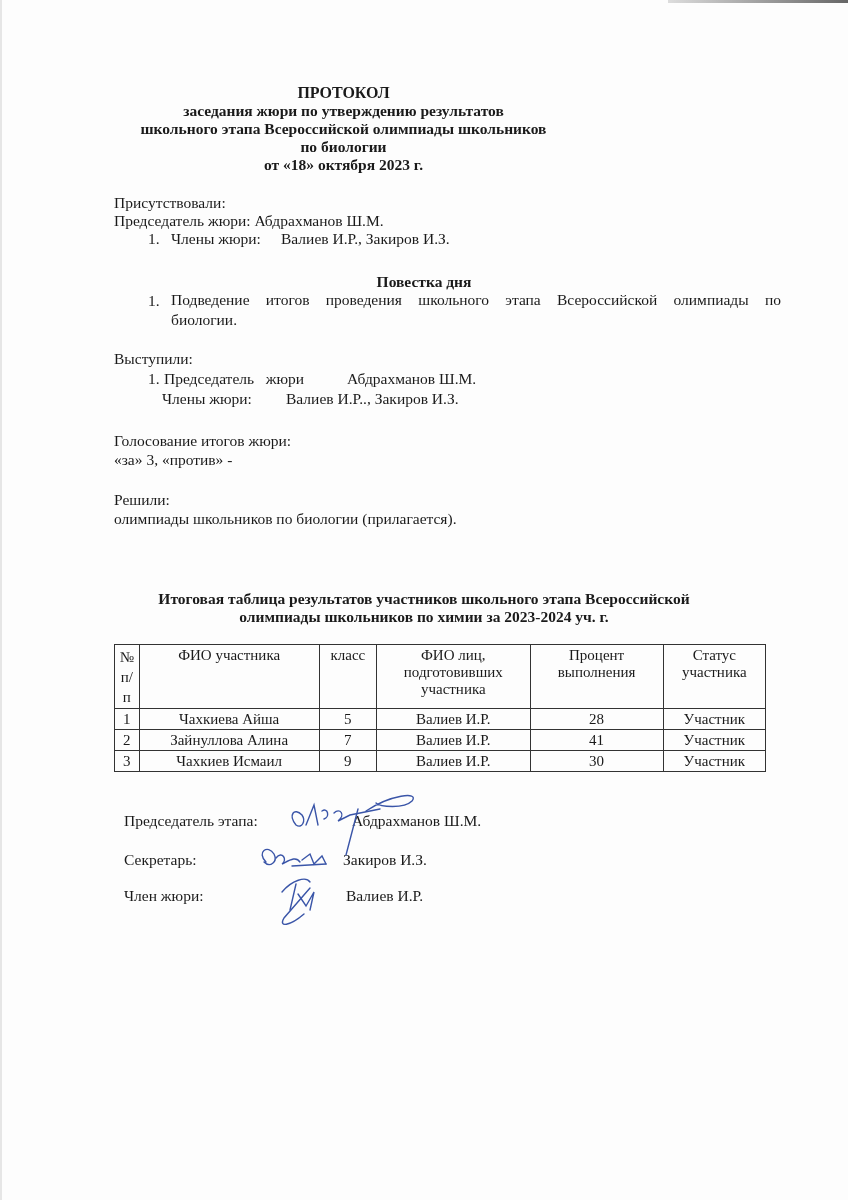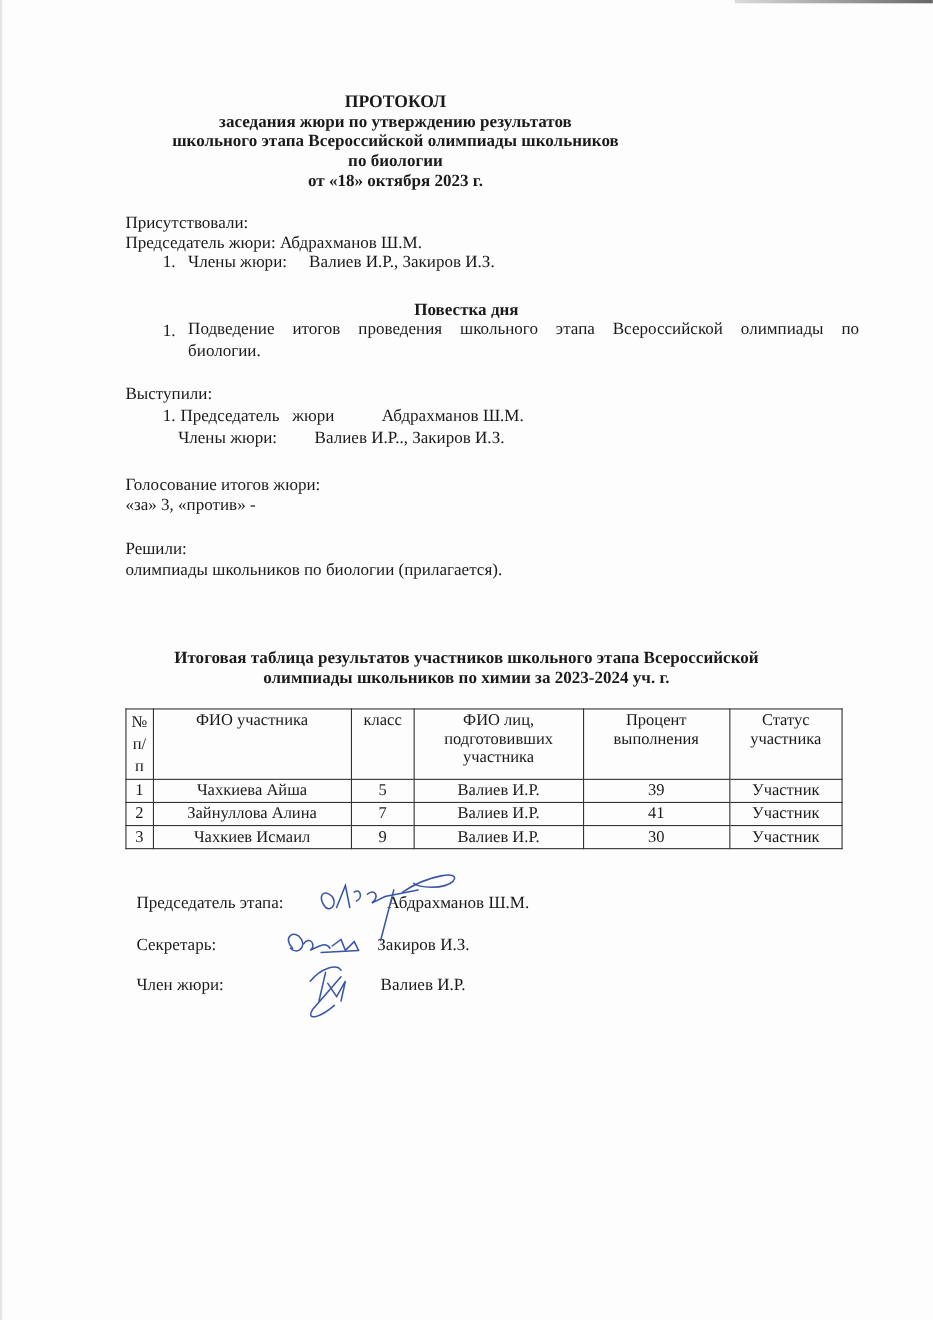--- a/index.html
+++ b/index.html
@@ -15,21 +15,21 @@
     .page-edge-top {
       position: absolute; right: 0; top: 0; width: 180px; height: 3px;
       background: linear-gradient(to right, #ddd, #666);
     }
     .page-edge-left {
       position: absolute; left: 0; top: 0; width: 2px; height: 1200px;
       background: #e6e6e6;
     }
     .title-block {
       position: absolute; left: 0; width: 687px; top: 84px;
-      text-align: center; font-weight: bold; line-height: 18px; font-size: 15.5px; padding-left: 16px;
+      text-align: center; font-weight: bold; line-height: 18px; font-size: 15.5px;
     }
     .title-block .t1 { font-size: 16px; }
     .abs { position: absolute; white-space: nowrap; line-height: 18px; }
     .center-bold { position: absolute; left: 0; width: 848px; text-align: center; font-weight: bold; line-height: 18px; }
     .justify-block {
       position: absolute; text-align: justify; line-height: 20px; font-family: Liberation Serif, serif;
     }
     .justify-block .line { display: block; text-align-last: justify; }
     .justify-block .line.last { text-align-last: left; }
     table.results {
@@ -110,21 +110,21 @@
       <th>Процент выполнения</th>
       <th>Статус участника</th>
     </tr>
   </thead>
   <tbody>
     <tr>
       <td>1</td>
       <td>Чахкиева Айша</td>
       <td>5</td>
       <td>Валиев И.Р.</td>
-      <td>39</td>
+      <td>28</td>
       <td>Участник</td>
     </tr>
     <tr>
       <td>2</td>
       <td>Зайнуллова Алина</td>
       <td>7</td>
       <td>Валиев И.Р.</td>
       <td>41</td>
       <td>Участник</td>
     </tr>

